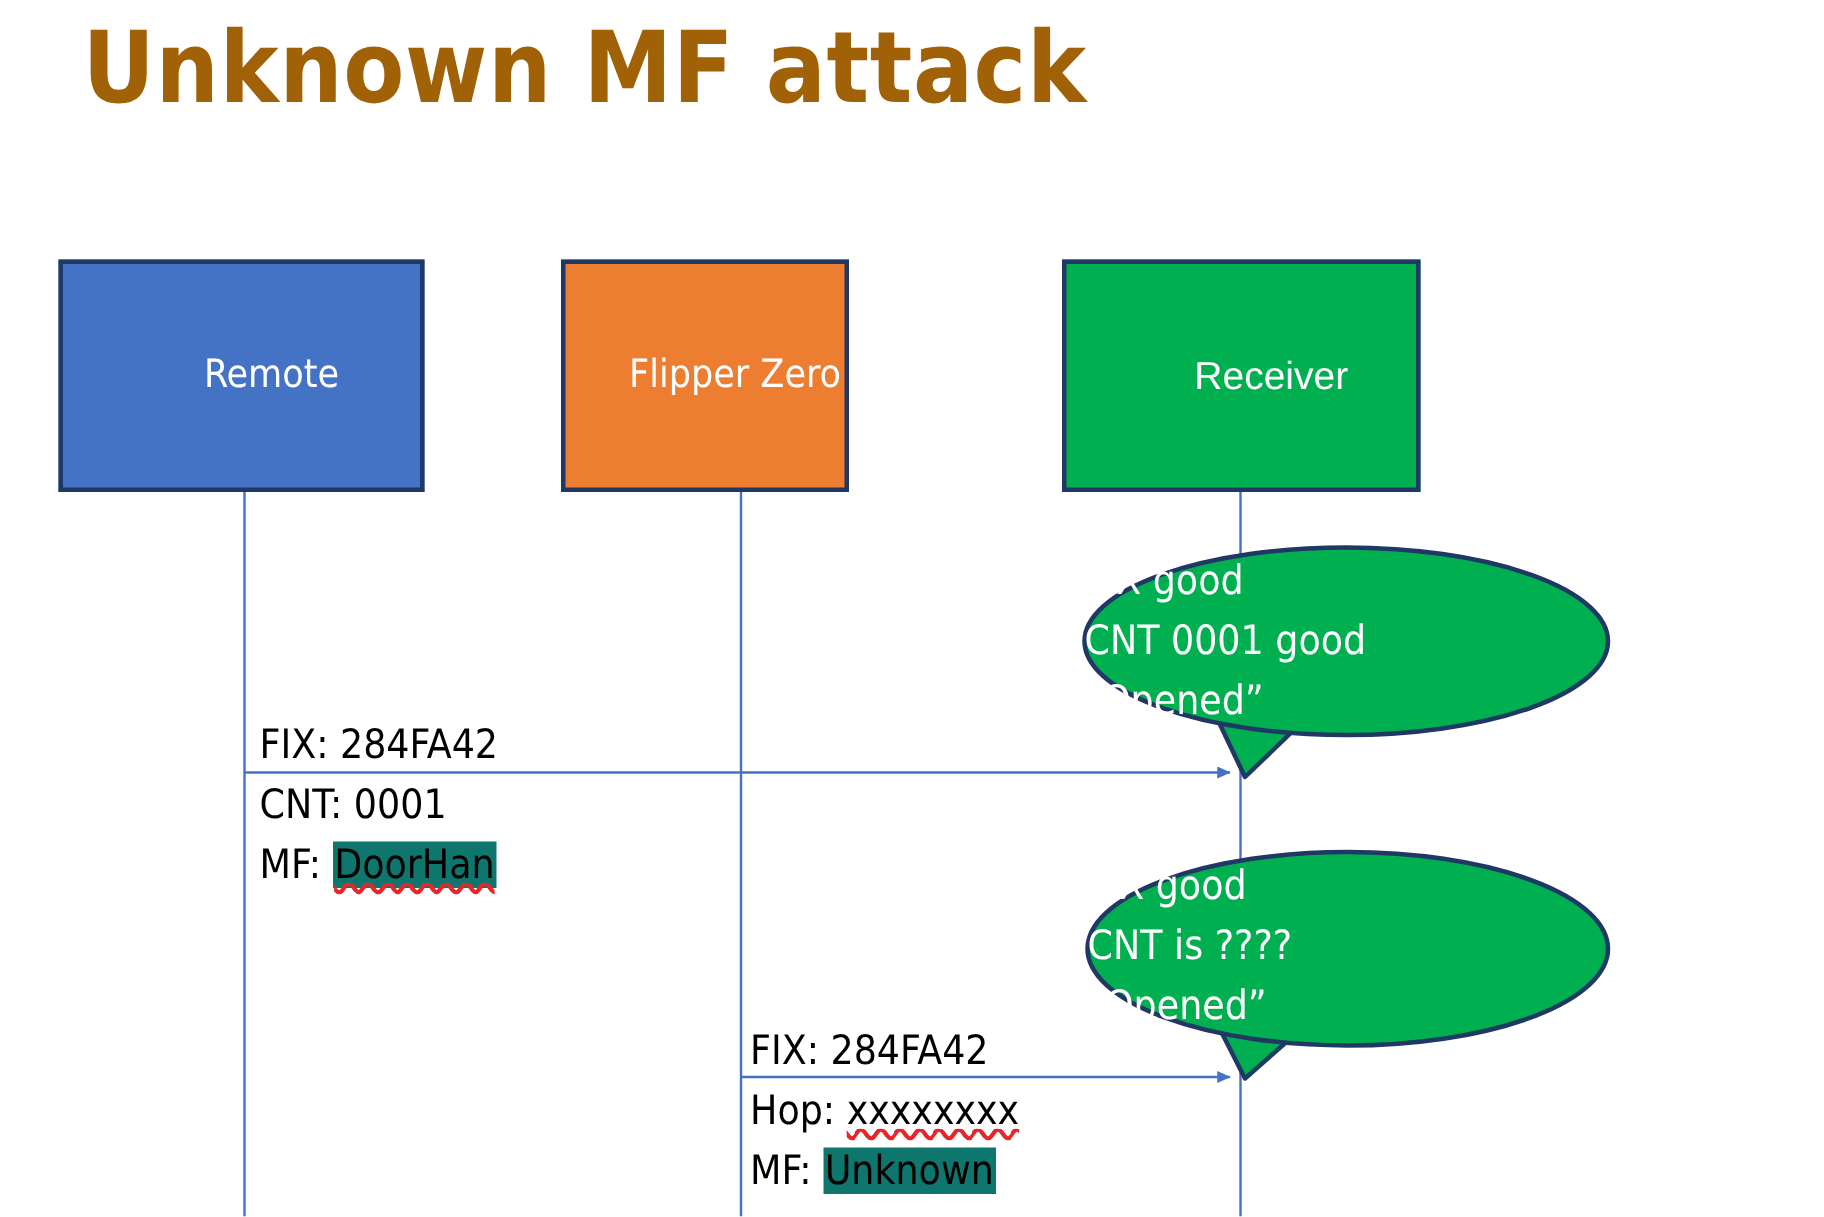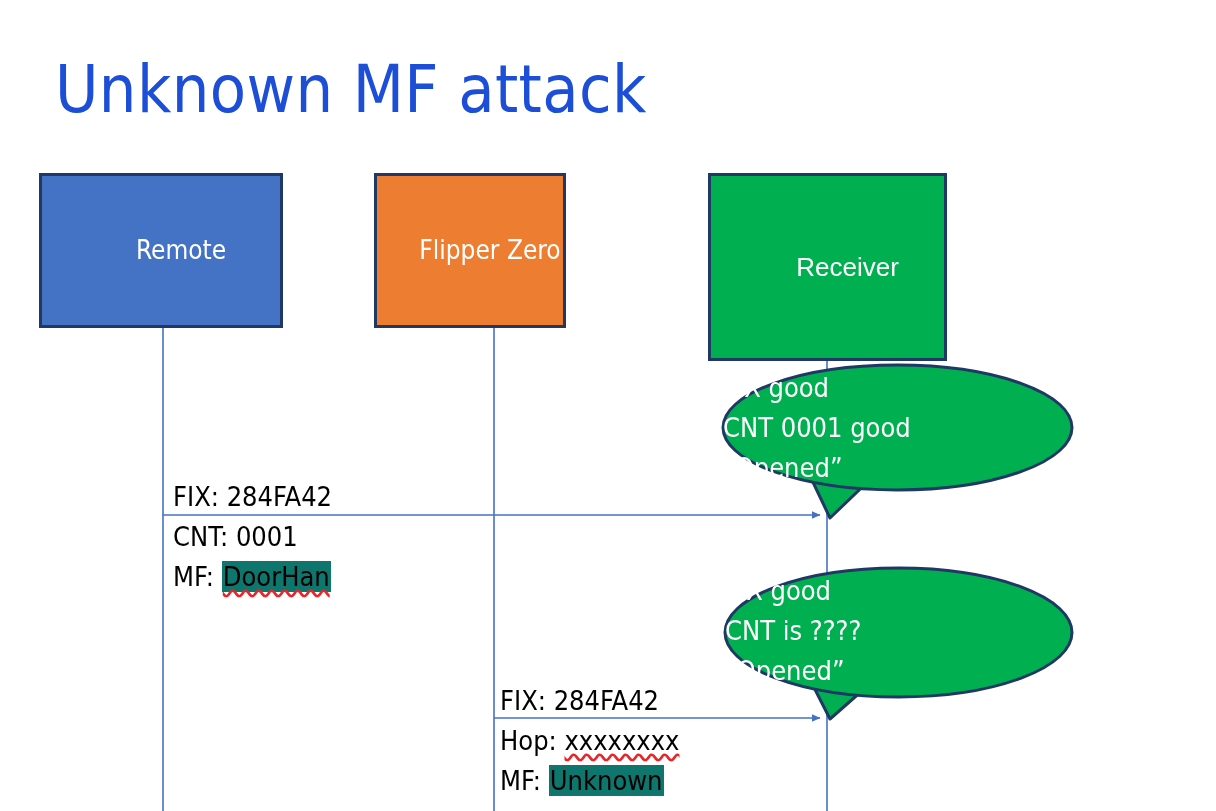--- a/index.html
+++ b/index.html
@@ -24,26 +24,25 @@
     background: #ffffff;
   }
 
   
   .slide-title {
     position: absolute;
     left: 55px;
     top: 8px;
     font-family: "DejaVu Sans Condensed", "Liberation Sans", sans-serif;
     font-size: 66px;
-    font-weight: 400;
+    font-weight: 700;
     letter-spacing: 0.4px;
-    color: #1d4ed8;
+    color: #a16207;
     white-space: nowrap;
     line-height: 1.15;
-    margin-top: 44px;
   }
 
   
   #drawing {
     position: absolute;
     left: 0; top: 0;
     width: 1216px;
     height: 811px;
   }
 
@@ -74,21 +73,21 @@
     width: 244px; height: 155px;
     background: #4472C4;
   }
   #box-flipper {
     left: 374px; top: 173px;
     width: 192px; height: 155px;
     background: #ED7D31;
   }
   #box-receiver {
     left: 708px; top: 173px;
-    width: 239px; height: 188px;
+    width: 239px; height: 155px;
     background: #00B050;
   }
 
   
   .msg-block {
     position: absolute;
     font-family: "DejaVu Sans Condensed", "Liberation Sans", sans-serif;
     font-size: 27px;
     line-height: 40px;
     color: #000000;

